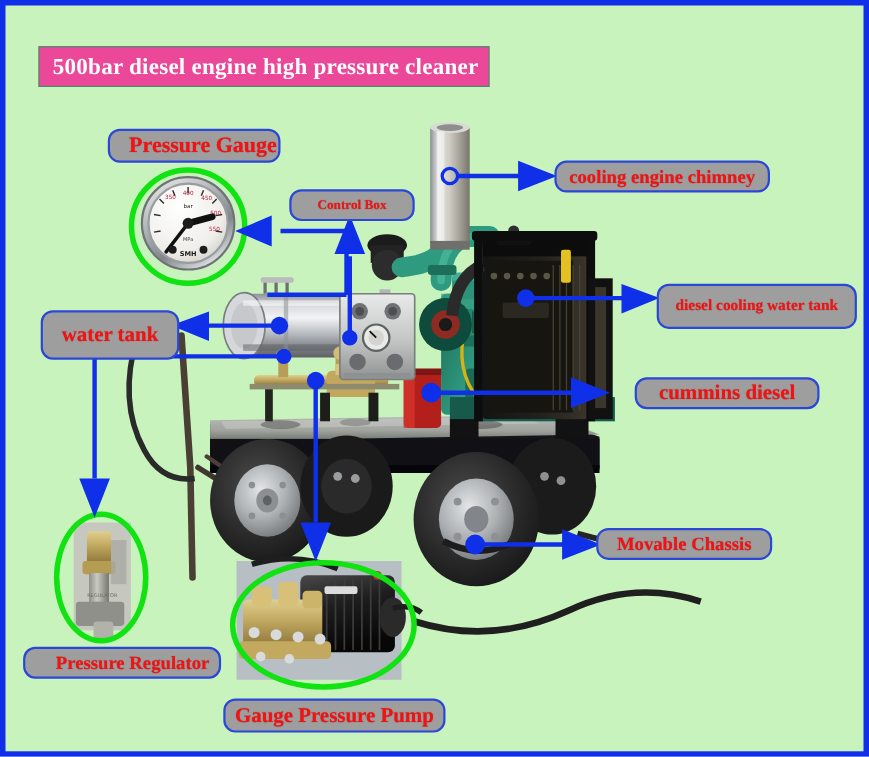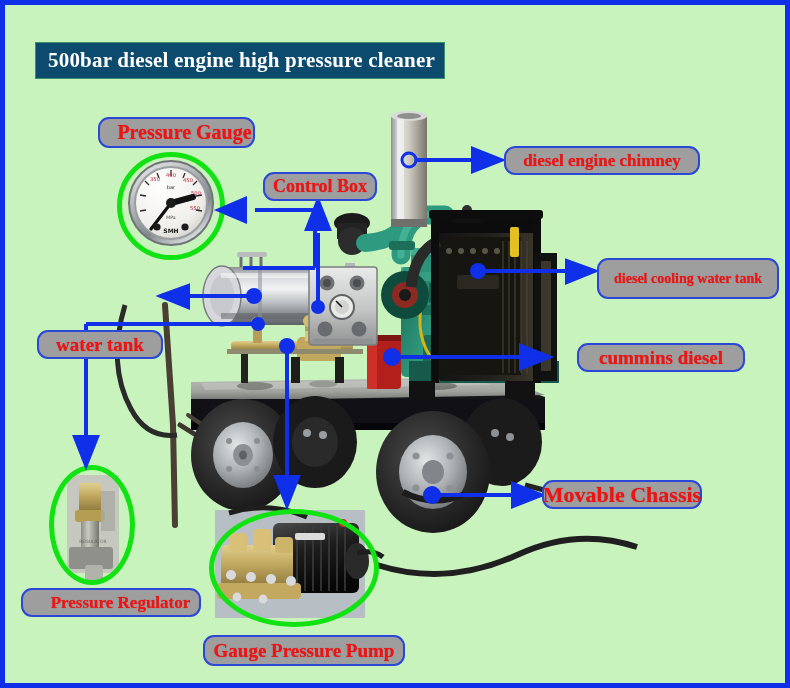--- a/index.html
+++ b/index.html
@@ -18,21 +18,21 @@
     font-family: "Liberation Serif", serif;
   }
 
   
   #title-banner {
     position: absolute;
     left: 30px;
     top: 37px;
     width: 410px;
     height: 37px;
-    background: #0c4a6e;
+    background: #ec4899;
     border: 1px solid #3b8f6a;
     display: flex;
     align-items: center;
     padding-left: 12px;
     box-sizing: border-box;
   }
   #title-banner span {
     color: #ffffff;
     font-size: 21px;
     font-weight: bold;
@@ -503,41 +503,41 @@
   </svg>
 
   <div id="title-banner">
     <span>500bar diesel engine high pressure cleaner</span>
   </div>
 
   <div class="pill" style="left:93px; top:112px; width:157px; height:31px; font-size:20px;padding-left:24px;">
     <span>Pressure Gauge</span>
   </div>
 
-  <div class="pill" style="left:258px; top:167px; width:114px; height:29px; font-size:18px;">
+  <div class="pill" style="left:258px; top:167px; width:114px; height:29px; font-size:12px;">
     <span>Control Box</span>
   </div>
 
   <div class="pill" style="left:499px; top:141px; width:196px; height:29px; font-size:17px;">
-    <span>diesel engine chimney</span>
+    <span>cooling engine chimney</span>
   </div>
 
   <div class="pill" style="left:592px; top:253px; width:182px; height:41px; font-size:14px;">
     <span>diesel cooling water tank</span>
   </div>
 
-  <div class="pill" style="left:32px; top:277px; width:126px; height:29px; font-size:19px;margin-top:48px;">
+  <div class="pill" style="left:32px; top:277px; width:126px; height:45px; font-size:19px;">
     <span>water tank</span>
   </div>
 
   <div class="pill" style="left:546px; top:338px; width:168px; height:29px; font-size:19px;margin-left:26px;">
     <span>cummins diesel</span>
   </div>
 
-  <div class="pill" style="left:537px; top:475px; width:160px; height:29px; font-size:22px;">
+  <div class="pill" style="left:537px; top:475px; width:160px; height:29px; font-size:17px;">
     <span>Movable Chassis</span>
   </div>
 
   <div class="pill" style="left:16px; top:583px; width:180px; height:29px; font-size:17px;padding-left:27px;">
     <span>Pressure Regulator</span>
   </div>
 
   <div class="pill" style="left:198px; top:630px; width:202px; height:31px; font-size:19px;">
     <span>Gauge Pressure Pump</span>
   </div>

